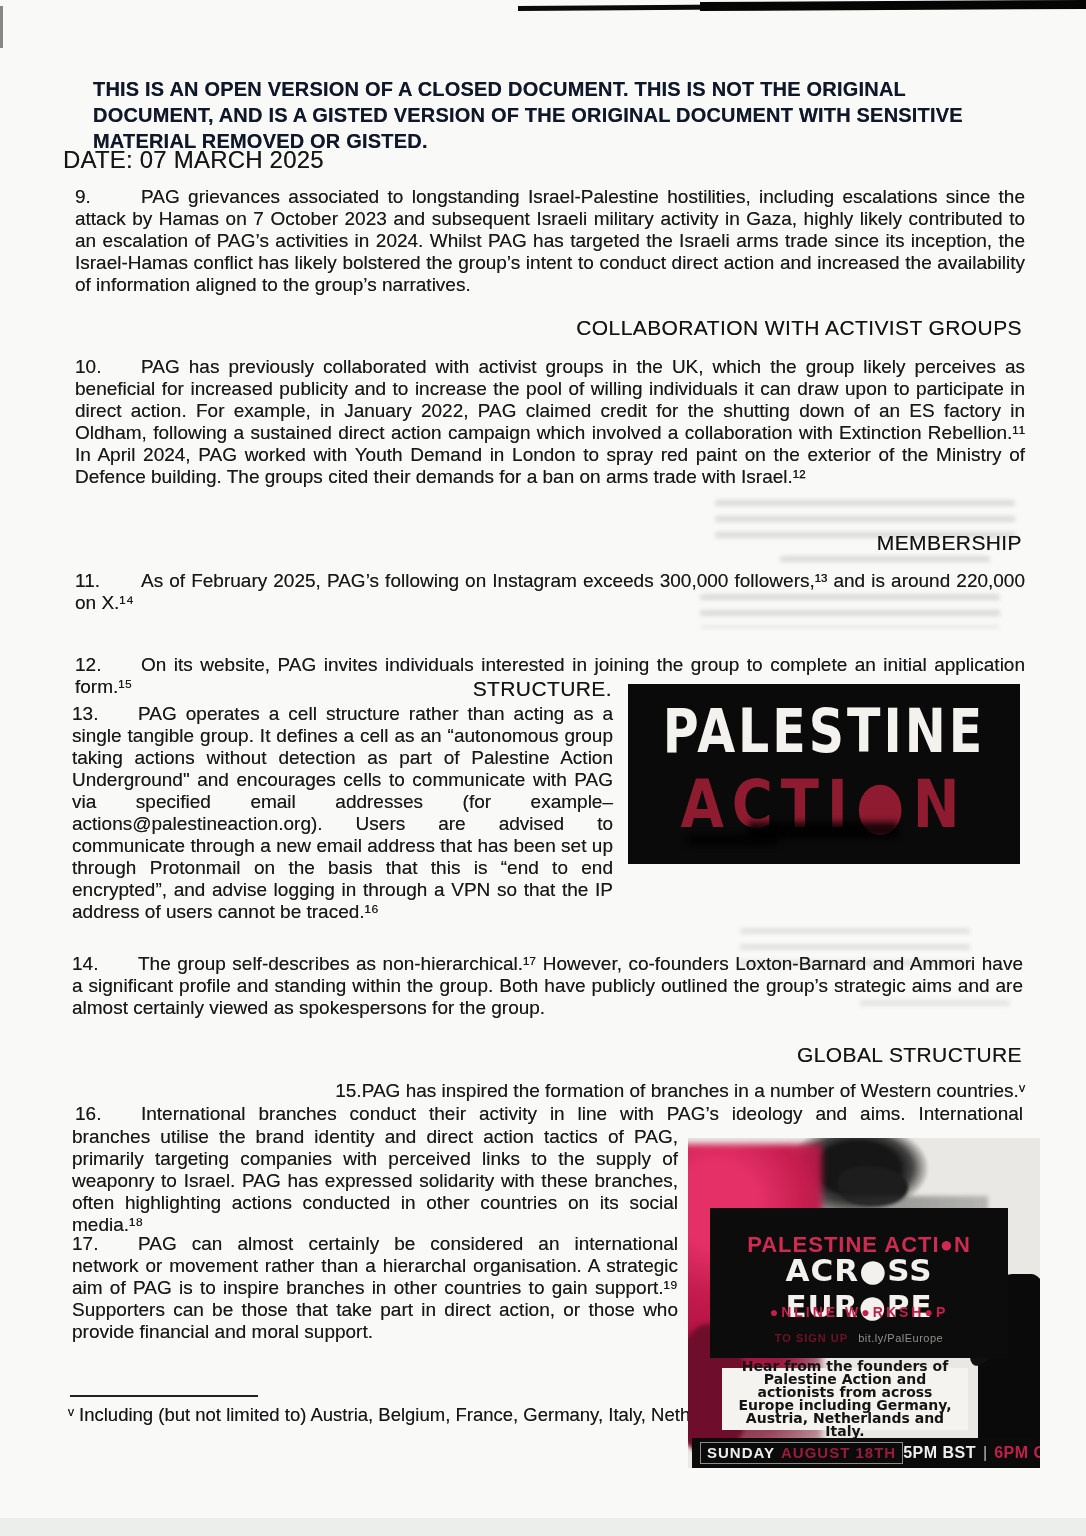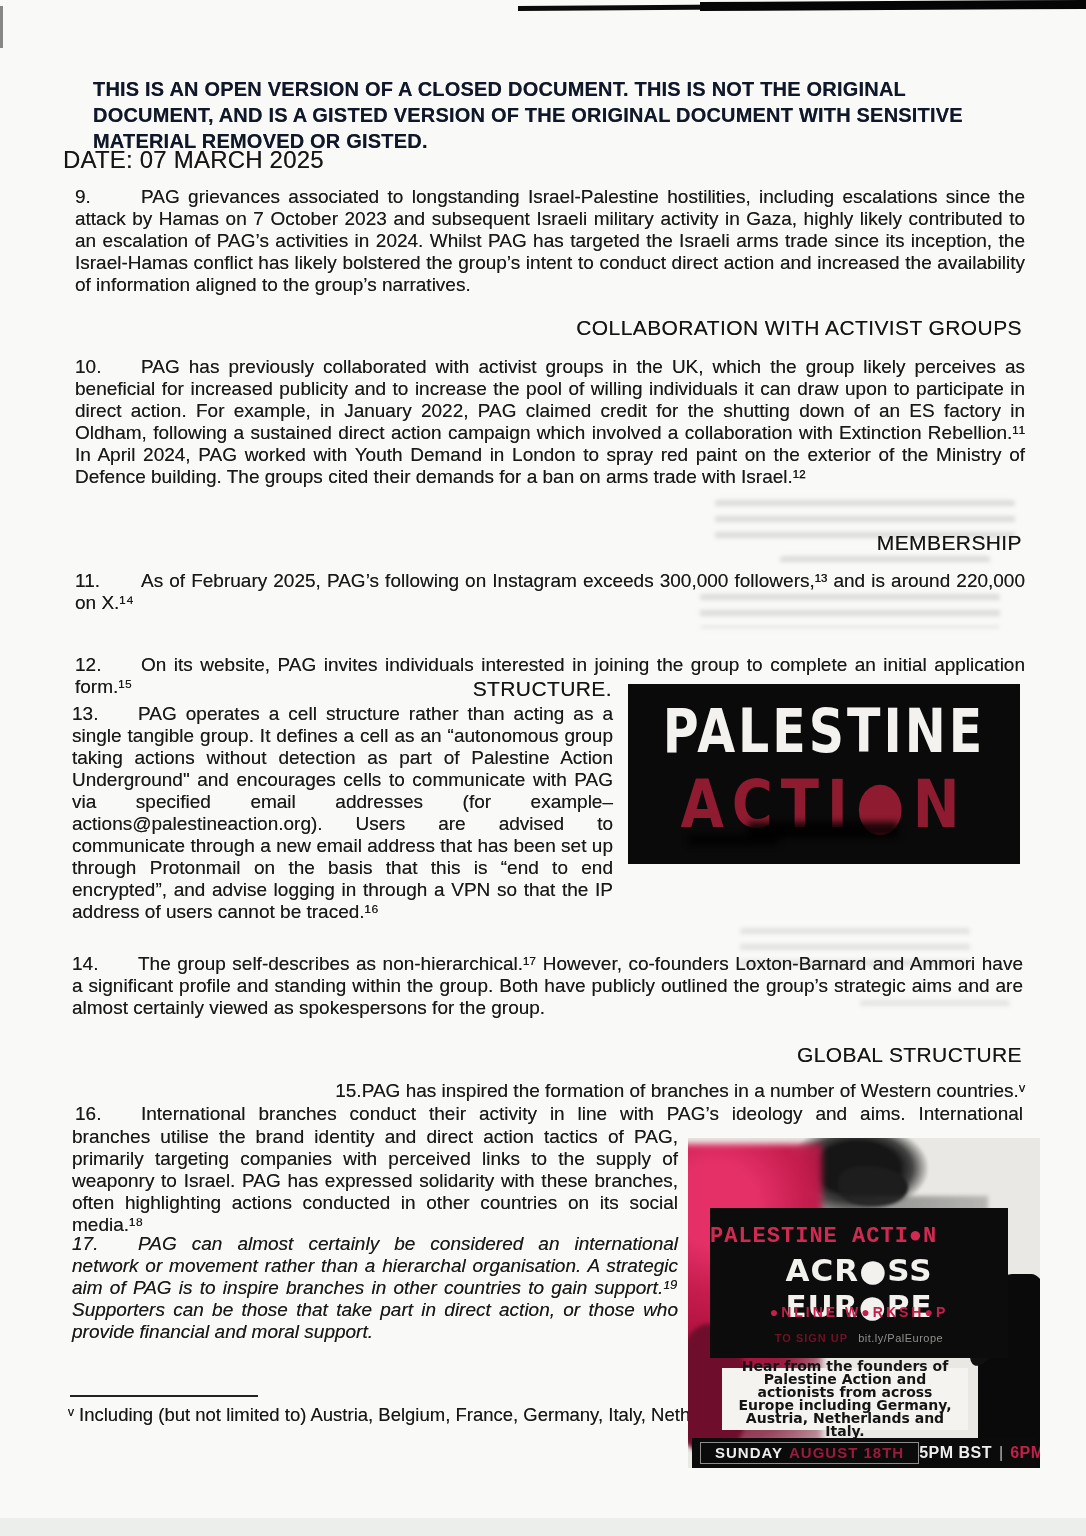--- a/index.html
+++ b/index.html
@@ -31,21 +31,21 @@
   .h-member{top:531px;left:72px;width:950px;}
   .p11{top:570px;left:75px;width:950px;}
   .p12{top:615px;left:75px;width:950px;margin-top:39px;}
   .h-structure{top:677px;left:72px;width:540px;}
   .p13{top:703px;left:72px;width:541px;}
   .p14{top:953px;left:72px;width:951px;}
   .h-global{top:1043px;left:72px;width:950px;}
   .p15{top:1080px;left:75px;width:950px;text-align:right;}
   .p16a{top:1103px;left:75px;width:948px;text-align:justify;text-align-last:justify;white-space:normal;}
   .p16b{top:1126px;left:72px;width:606px;}
-  .p17{top:1233px;left:72px;width:606px;font-style:italic;}
+  .p17{top:1233px;left:72px;width:606px;}
   .footnote-rule{position:absolute;top:1395px;left:70px;width:188px;border-top:2.5px solid #222;z-index:2;}
   .footnote{position:absolute;top:1404px;left:68px;width:700px;font-size:18.5px;white-space:nowrap;z-index:2;text-shadow:0 0 .4px rgba(0,0,0,.5);}
   
   .figure2{position:absolute;left:628px;top:684px;width:392px;z-index:5;}
   .logo-box{position:relative;width:392px;height:180px;background:#0a0a0a;overflow:hidden;}
   .logo-w1{position:absolute;top:12px;left:0;width:100%;text-align:center;color:#f3f2ee;font-weight:bold;font-size:49px;letter-spacing:3px;transform:scaleY(1.25);transform-origin:top;font-family:"DejaVu Sans","Liberation Sans",sans-serif;}
   .logo-w2{position:absolute;top:82px;left:0;width:100%;text-align:center;color:#8e1b2f;font-weight:bold;font-size:56px;letter-spacing:8px;transform:scaleY(1.18);transform-origin:top;font-family:"DejaVu Sans","Liberation Sans",sans-serif;}
   .logo-speck1{position:absolute;left:120px;top:138px;width:150px;height:16px;background:#000;filter:blur(3px);opacity:.8;}
   .logo-speck2{position:absolute;left:60px;top:150px;width:90px;height:12px;background:#000;filter:blur(3px);opacity:.7;}
   .fig-caption{margin-top:8px;width:392px;text-align:center;font-style:italic;font-size:16.5px;line-height:21px;color:#111;text-shadow:0 0 .4px rgba(0,0,0,.5);}
@@ -55,30 +55,30 @@
   .po-person2{position:absolute;left:150px;top:28px;width:70px;height:40px;background:#1d1d1d;border-radius:40% 60% 50% 50%;filter:blur(1.5px);}
   .po-wallshadow{position:absolute;left:70px;top:58px;width:230px;height:16px;background:linear-gradient(to right,rgba(30,30,30,.6),rgba(90,90,90,.35));filter:blur(2px);}
   .po-smoke{position:absolute;left:-36px;top:6px;width:170px;height:300px;filter:blur(3px);background:
     radial-gradient(circle at 38% 20%,#e43067 0 16%,#c51c4d 34%,rgba(180,18,66,.8) 52%,transparent 72%),
     radial-gradient(circle at 22% 55%,#a01238 0 28%,rgba(140,12,50,.7) 48%,transparent 68%),
     radial-gradient(circle at 45% 80%,rgba(120,10,44,.75) 0 24%,transparent 60%);}
   .po-redfig{position:absolute;left:-12px;top:186px;width:72px;height:130px;background:#6f0e2c;border-radius:45% 55% 40% 40%;filter:blur(2px);}
   .po-silhouette{position:absolute;right:-14px;top:136px;width:76px;height:210px;background:#0a0a0a;border-radius:45% 30% 10% 10%;filter:blur(.5px);}
   .po-silhouette2{position:absolute;right:40px;top:170px;width:26px;height:60px;background:#101010;border-radius:50%;transform:rotate(25deg);}
   .po-panel{position:absolute;left:22px;top:70px;width:298px;height:150px;background:#0c0c0c;z-index:2;}
-  .po-t1{position:absolute;top:16px;width:100%;text-align:left;color:#cf2b52;font-weight:bold;font-size:22px;letter-spacing:1px;font-family:Liberation Mono, monospace;}
+  .po-t1{position:absolute;top:24px;width:100%;text-align:center;color:#cf2b52;font-weight:bold;font-size:22px;letter-spacing:1px;font-family:Liberation Sans, sans-serif;}
   .po-t2{position:absolute;top:44px;width:100%;text-align:center;color:#f2f1ed;font-weight:bold;font-size:31px;letter-spacing:1px;font-family:"DejaVu Sans",sans-serif;}
   .po-t3{position:absolute;top:96px;width:100%;text-align:center;color:#c2204a;font-weight:bold;font-size:14px;letter-spacing:3px;}
   .po-signup{position:absolute;top:124px;width:100%;text-align:center;font-size:11px;}
   .po-signup .lbl{color:#6f1225;font-weight:bold;letter-spacing:1px;}
   .po-signup .url{color:#8f8f8b;margin-left:10px;letter-spacing:.5px;}
   .po-info{position:absolute;left:34px;top:230px;width:246px;height:62px;background:#f4f3ef;z-index:2;display:flex;align-items:center;justify-content:center;}
   .po-info-text{width:230px;text-align:center;font-size:14px;line-height:13px;font-weight:bold;color:#141414;font-family:"DejaVu Sans",sans-serif;}
   .po-bar{position:absolute;left:4px;top:300px;width:344px;height:30px;background:#0b0b0b;z-index:3;display:flex;align-items:center;padding:0 8px;box-sizing:border-box;}
-  .po-datebox{border:1px solid #8d8d8d;padding:1px 14px 2px;font-size:15px;font-weight:bold;white-space:nowrap;}
+  .po-datebox{border:1px solid #8d8d8d;padding:1px 6px 2px;font-size:15px;font-weight:bold;white-space:nowrap;}
   .po-day{color:#eee;letter-spacing:1px;}
   .po-date{color:#9c1b3d;letter-spacing:1px;margin-left:6px;}
   .po-times{margin-left:auto;display:flex;align-items:center;gap:7px;font-weight:bold;font-size:16px;white-space:nowrap;}
   .po-time1{color:#efefef;letter-spacing:.5px;}
   .po-sep{color:#bbb;font-weight:normal;}
   .po-time2{color:#c2204a;letter-spacing:.5px;}
 </style>
 </head>
 <body>
 

